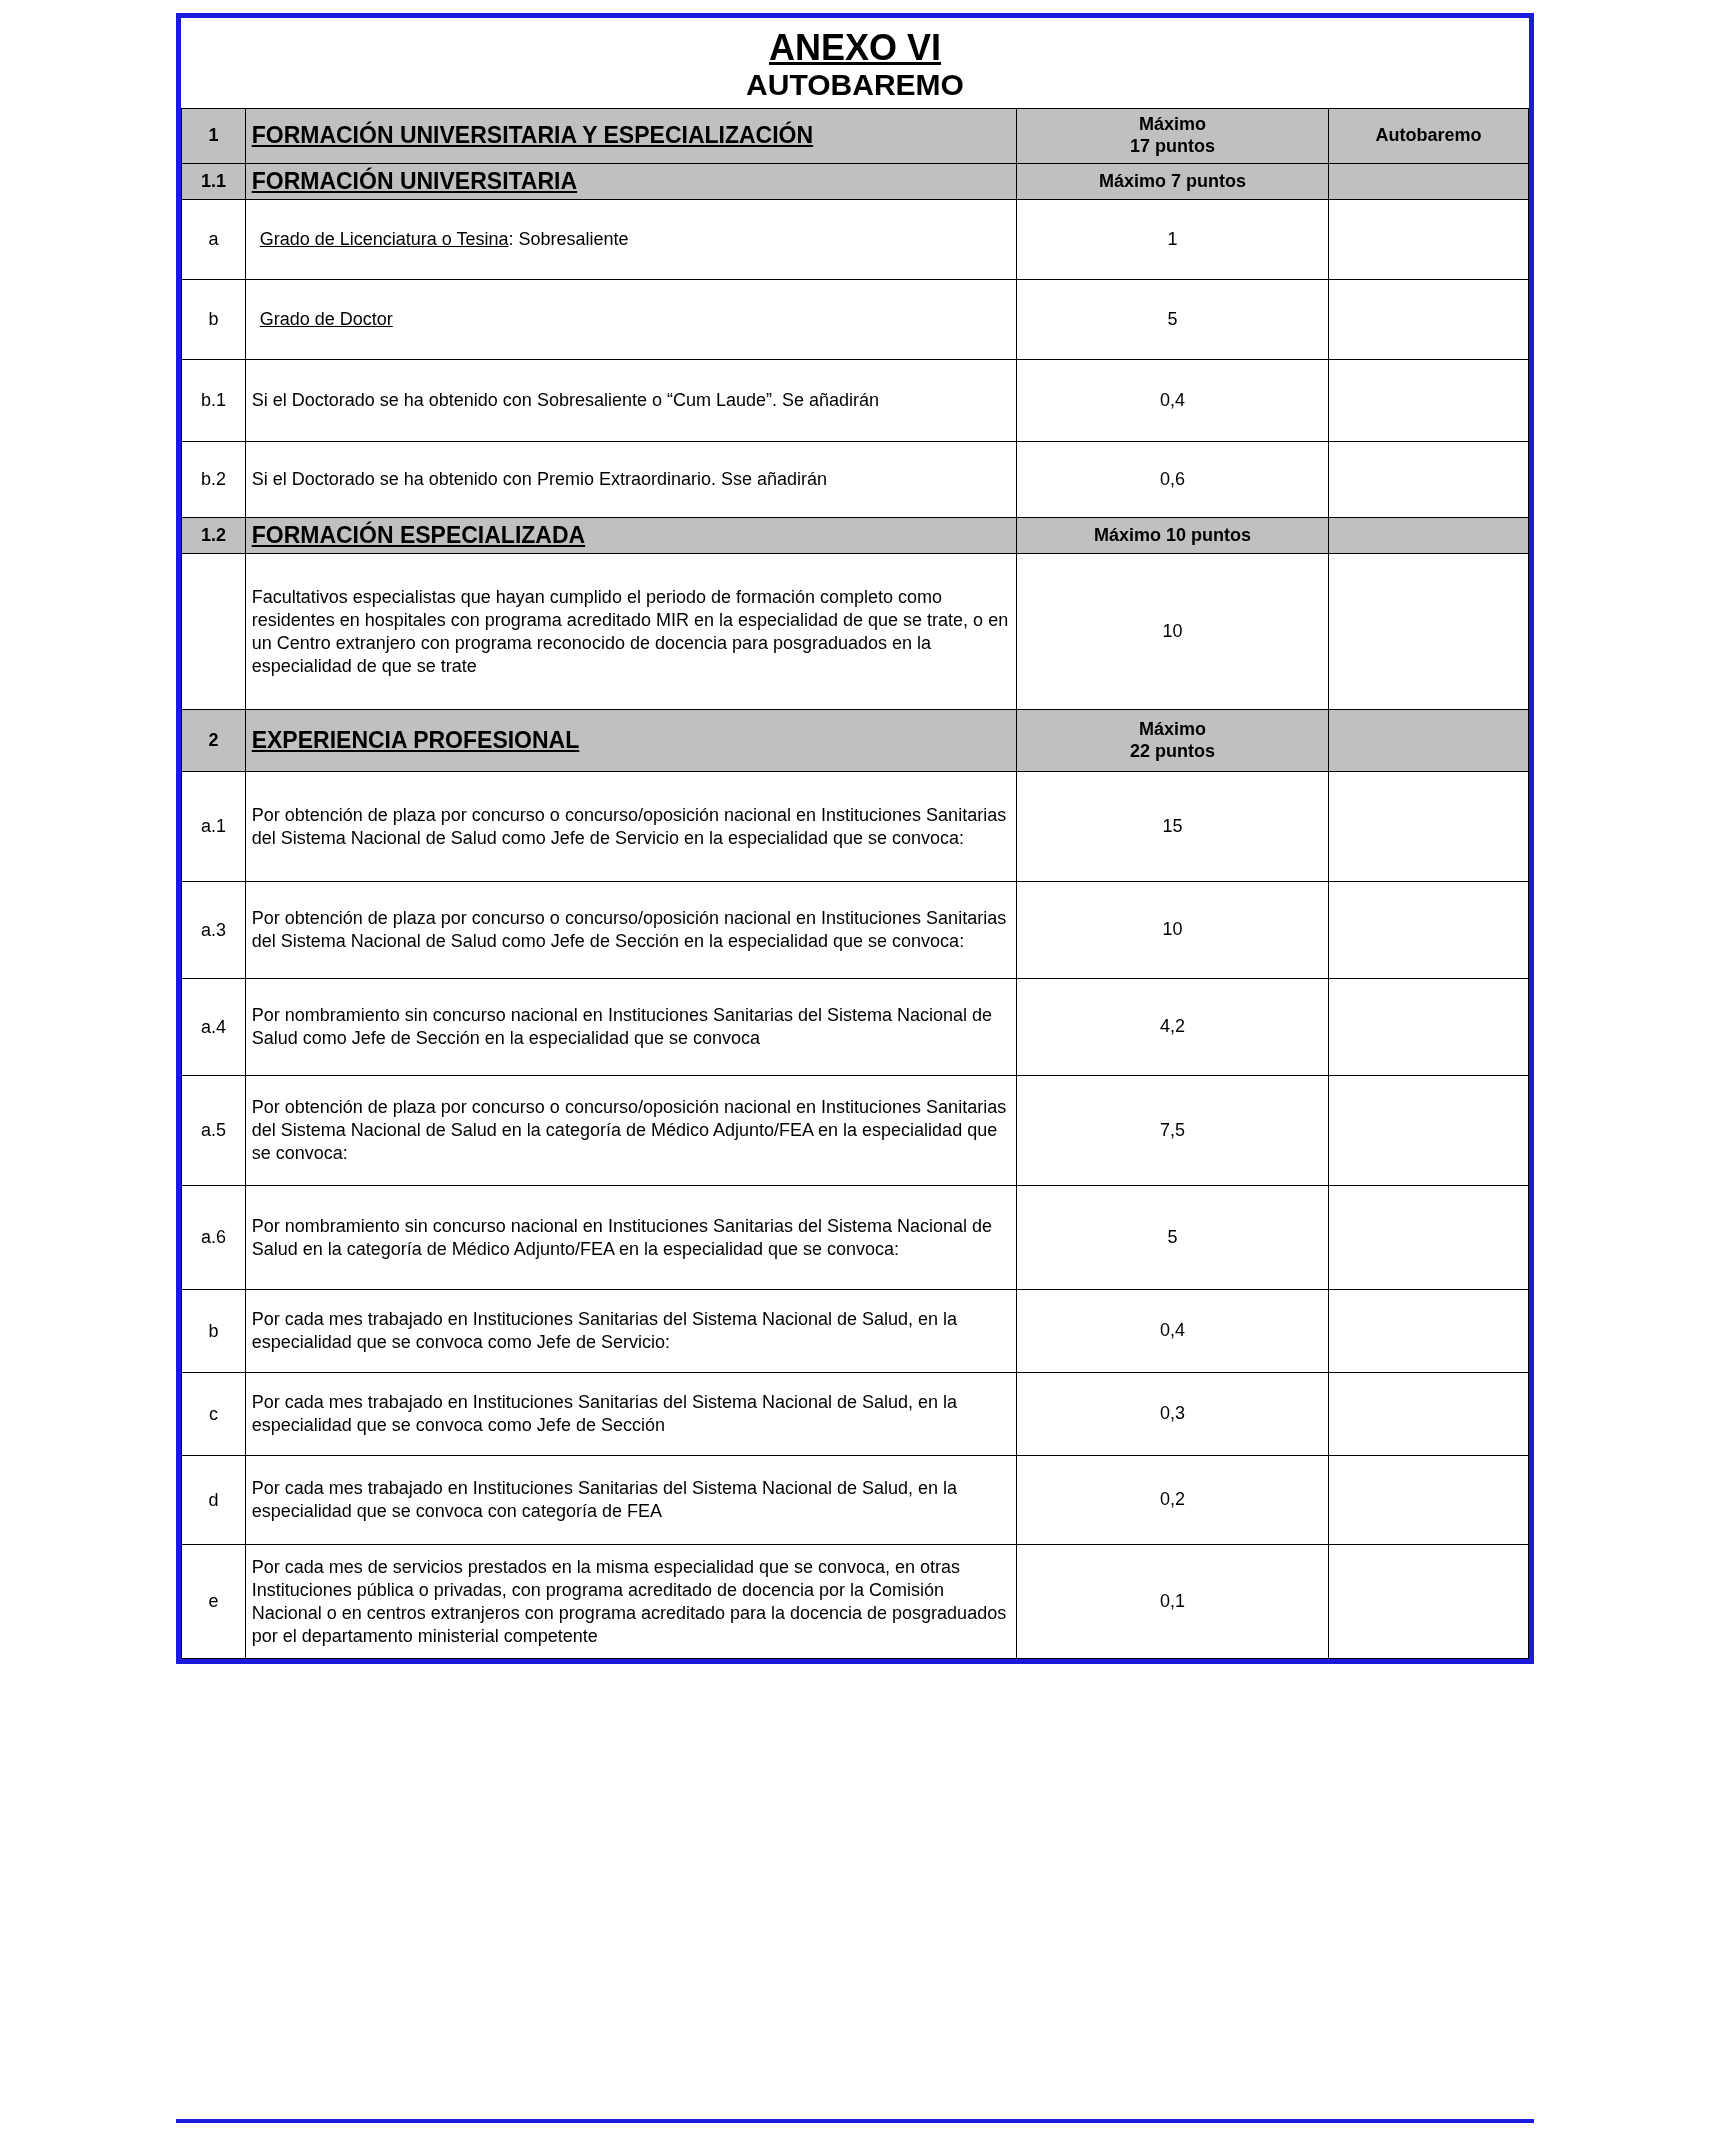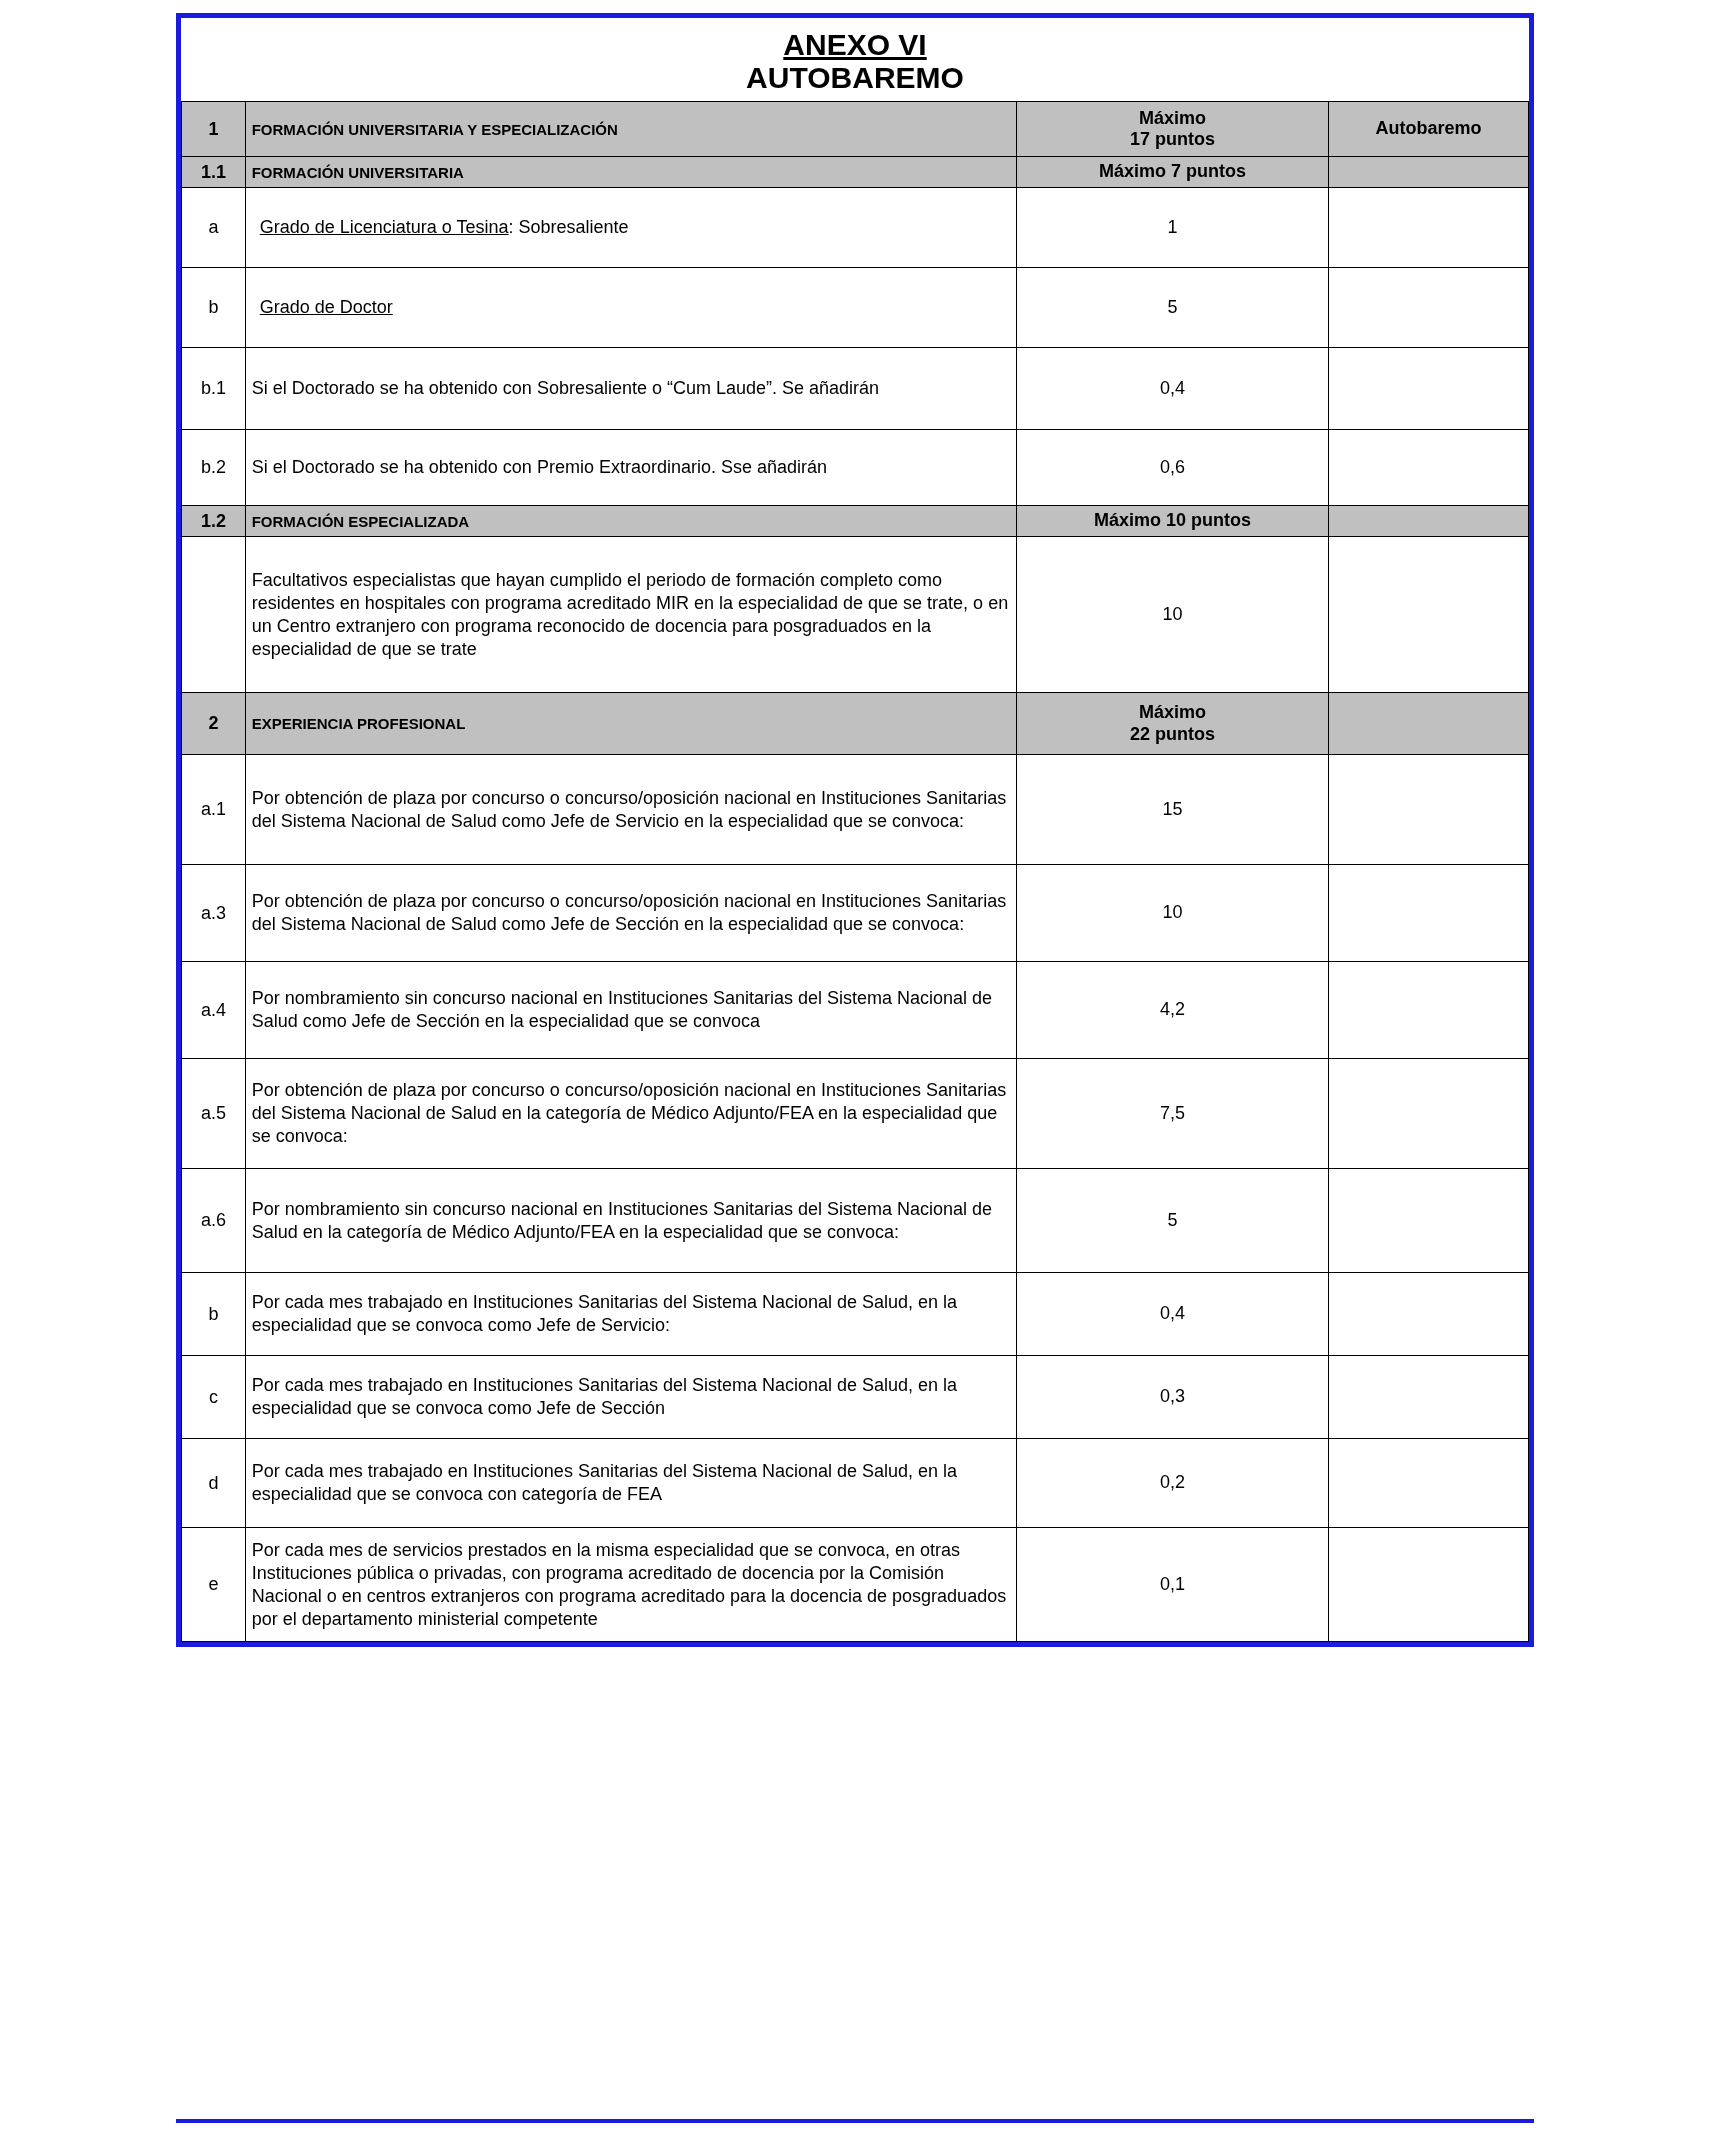--- a/index.html
+++ b/index.html
@@ -22,21 +22,21 @@
     box-sizing: border-box;
     border: 5px solid #1b1be0;
     background: #ffffff;
   }
   .titleblock {
     text-align: center;
     padding: 10px 0 7.1px 0;
   }
   .t1 {
     font-weight: bold;
-    font-size: 30px;
+    font-size: 36px;
     line-height: 1.1;
     text-decoration: underline;
   }
   .t2 {
     font-weight: bold;
     font-size: 30px;
     line-height: 1.1;
   }
   table.baremo {
     width: 100%;
@@ -64,21 +64,22 @@
     line-height: 1.2;
   }
   td.auto {
     background: #ffffff;
   }
   tr.hdr td {
     background: #c0c0c0;
     font-weight: bold;
   }
   tr.hdr td.desc {
-    font-size: 15px;
+    font-size: 23px;
+    text-decoration: underline;
   }
   .u {
     text-decoration: underline;
     margin-left: 8px;
   }
   .nextpage-line {
     position: absolute;
     left: 176px;
     top: 2119px;
     width: 1358px;

